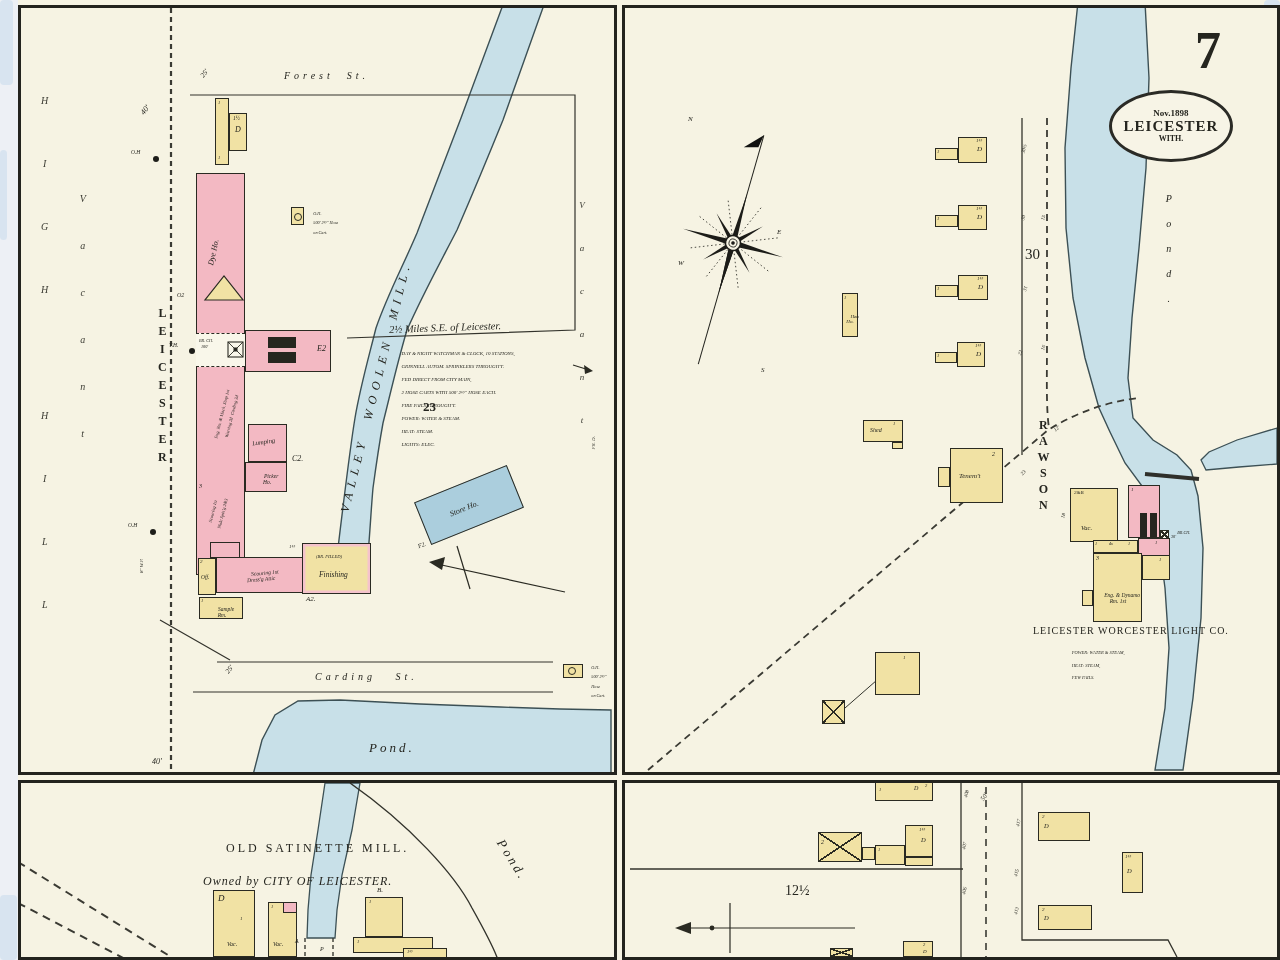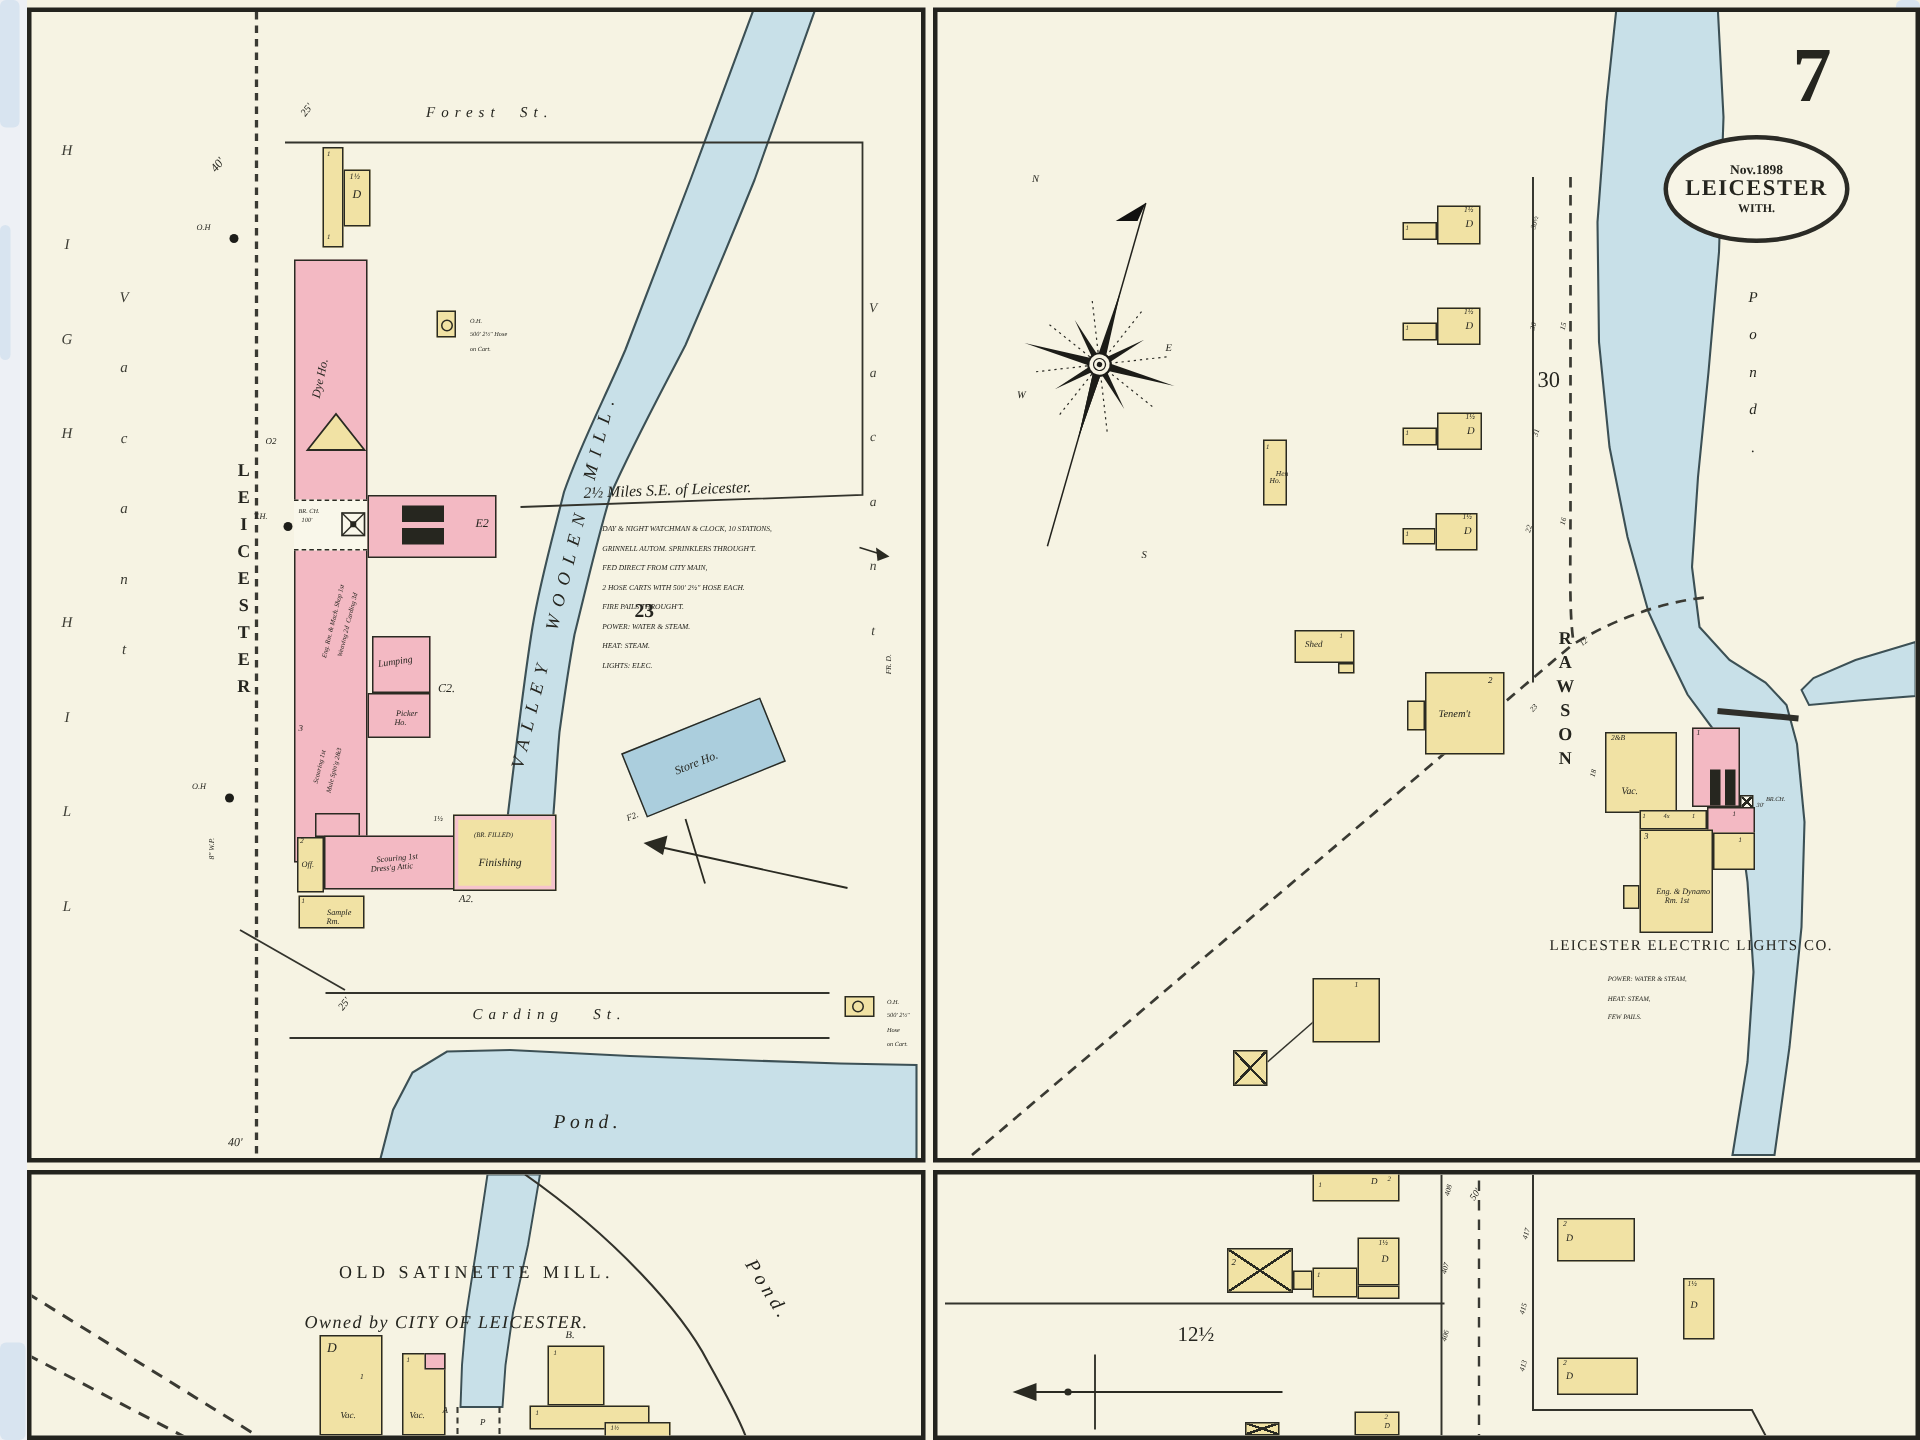--- a/index.html
+++ b/index.html
@@ -311,21 +311,21 @@
     <div class="lbl it s42" style="left:503px;top:534px;">1</div>
     <div class="bg y" style="left:468px;top:545px;width:49px;height:69px;"></div>
     <div class="bg y" style="left:457px;top:582px;width:11px;height:16px;"></div>
     <div class="lbl it s6" style="left:471px;top:547px;">3</div>
     <div class="lbl it s55 ctr" style="left:470px;top:578px;width:46px;">
       <span>Eng. &amp; Dynamo</span><br><span>Rm. 1st</span>
     </div>
     <div class="bg y" style="left:517px;top:547px;width:28px;height:25px;"></div>
     <div class="lbl it s45" style="left:534px;top:549px;">1</div>
 
-    <div class="lbl s11 ls1" style="left:408px;top:617px;">LEICESTER ELECTRIC LIGHTS CO.</div>
+    <div class="lbl s11 ls1" style="left:408px;top:617px;">LEICESTER WORCESTER LIGHT CO.</div>
     <div class="lbl it s45" style="left:440px;top:636px;line-height:1.4;">
       <span>POWER: WATER &amp; STEAM,</span><br>
       <span>HEAT: STEAM,</span><br>
       <span>FEW PAILS.</span>
     </div>
 
     <div class="bg y" style="left:250px;top:644px;width:45px;height:43px;"></div>
     <div class="lbl it s5" style="left:278px;top:647px;">1</div>
     <div class="bg xd" style="left:197px;top:692px;width:23px;height:24px;"></div>
   </div>

